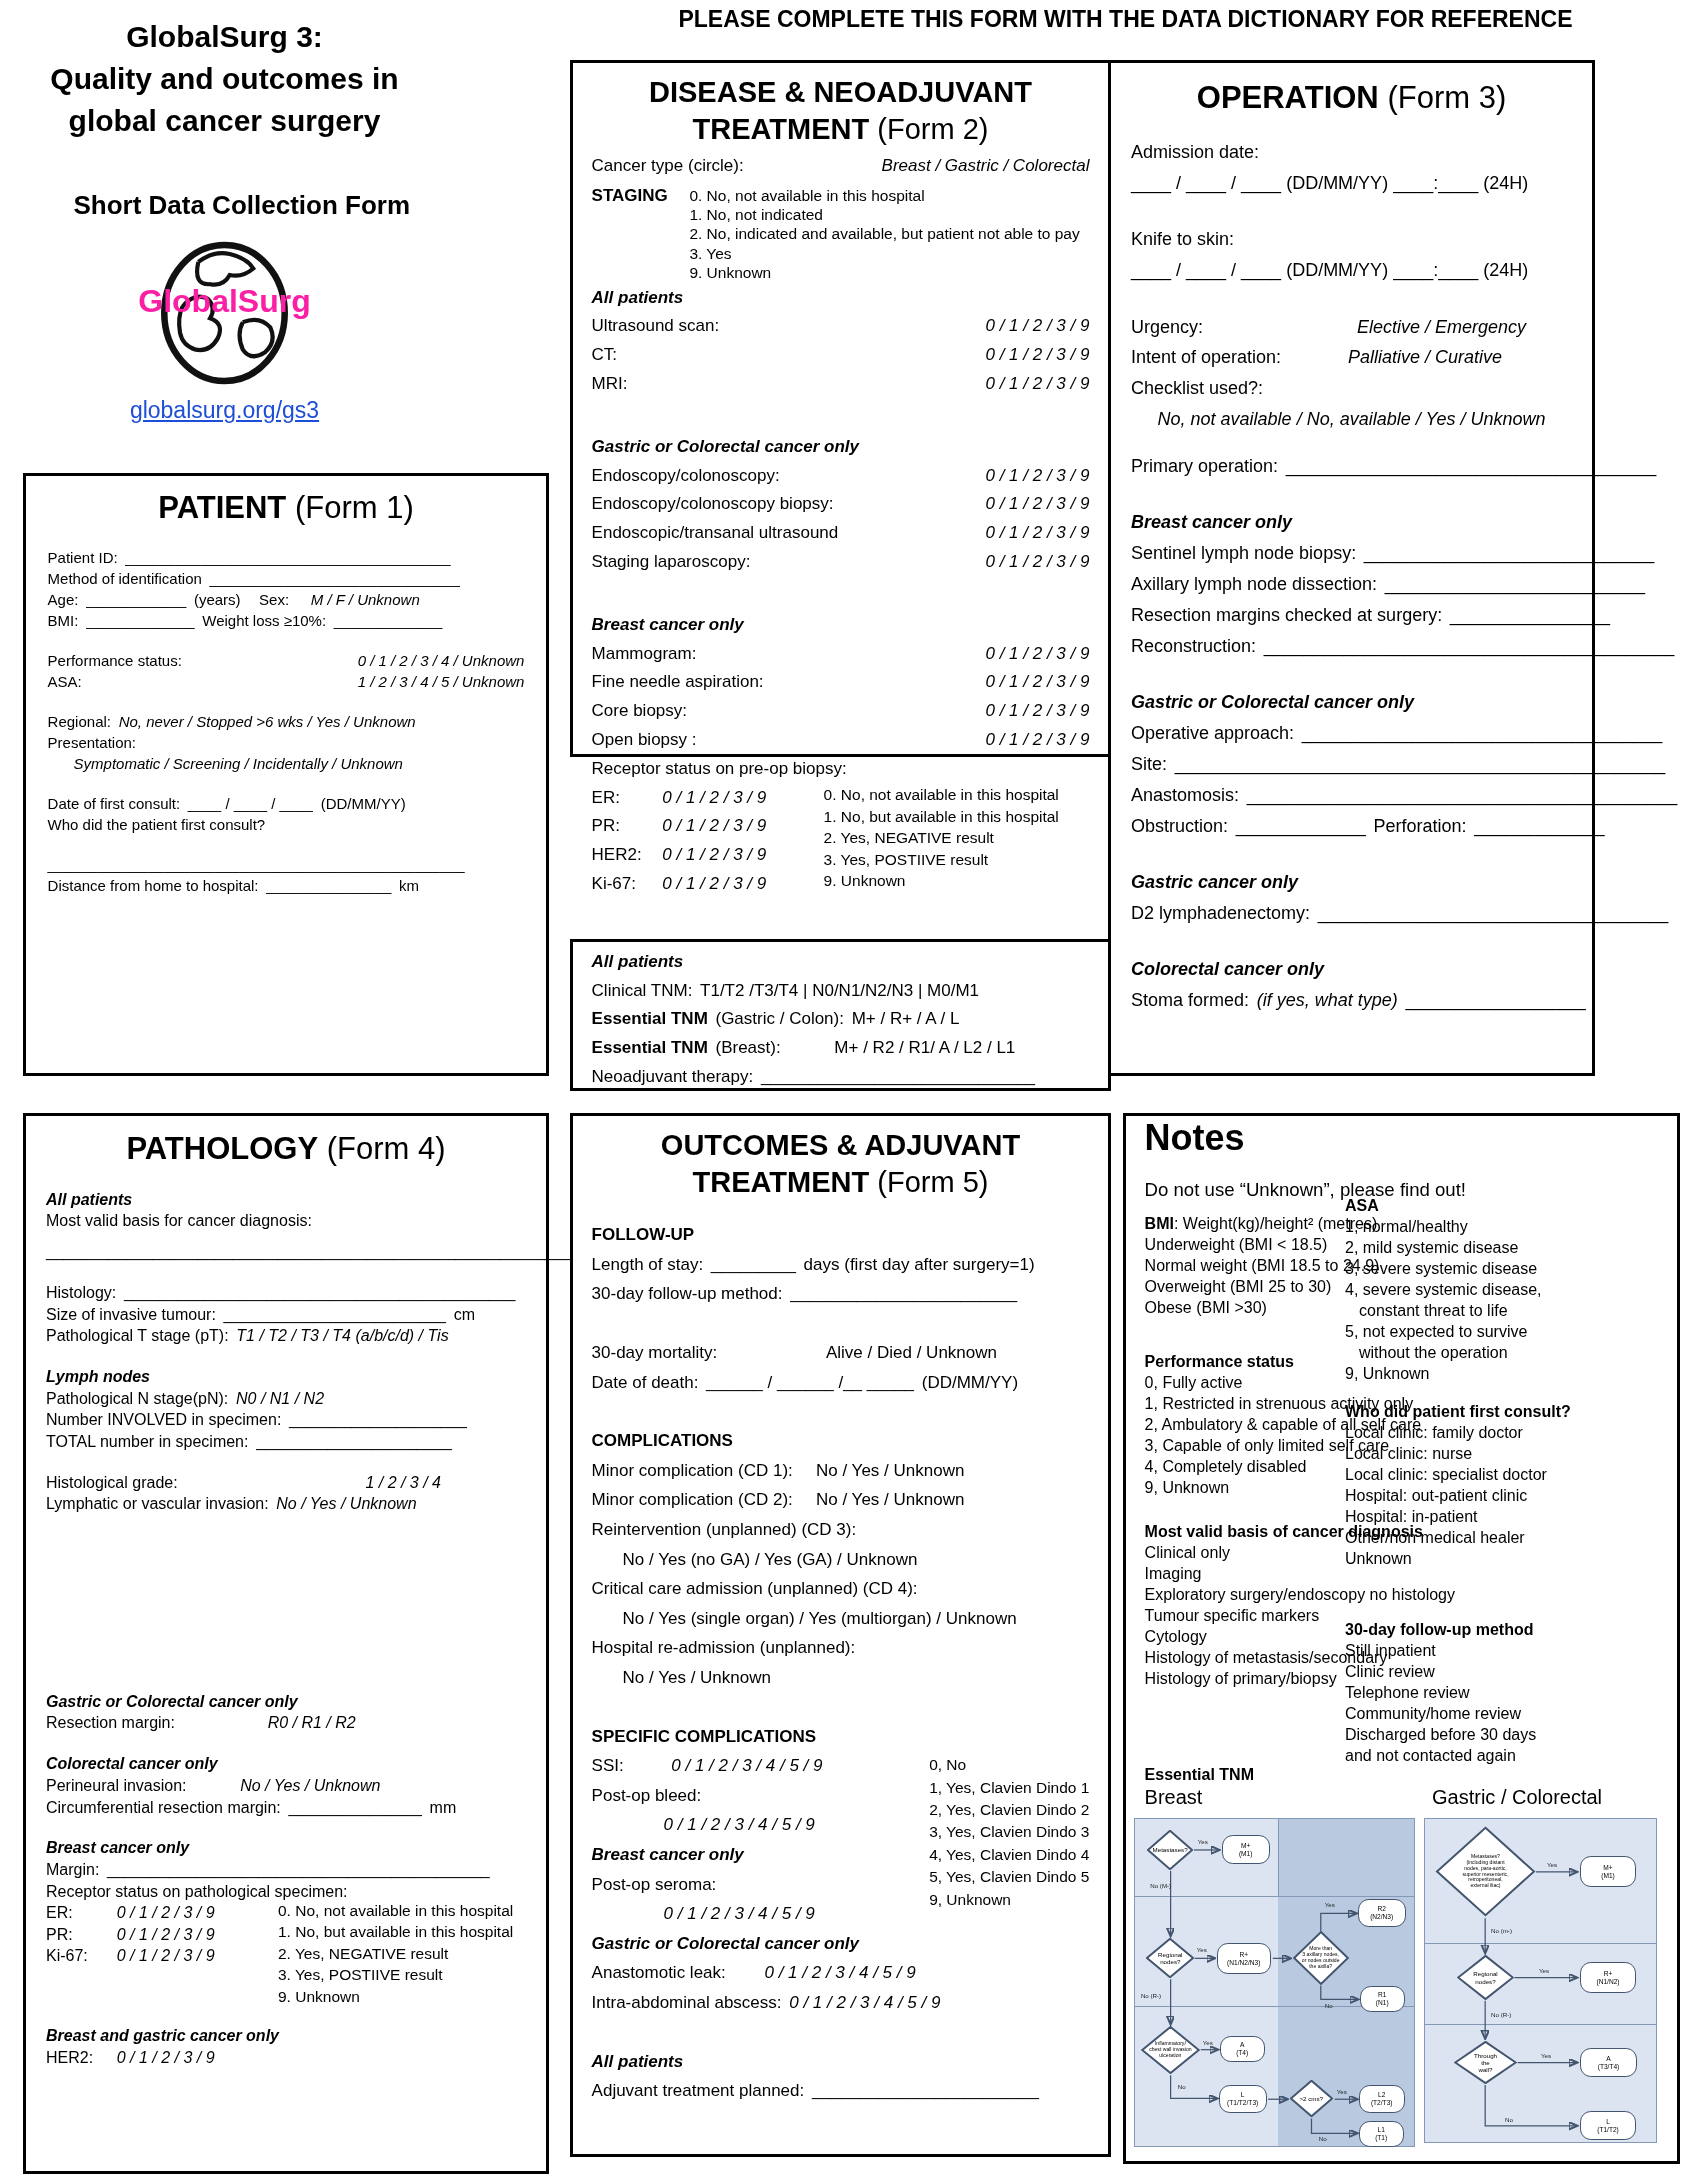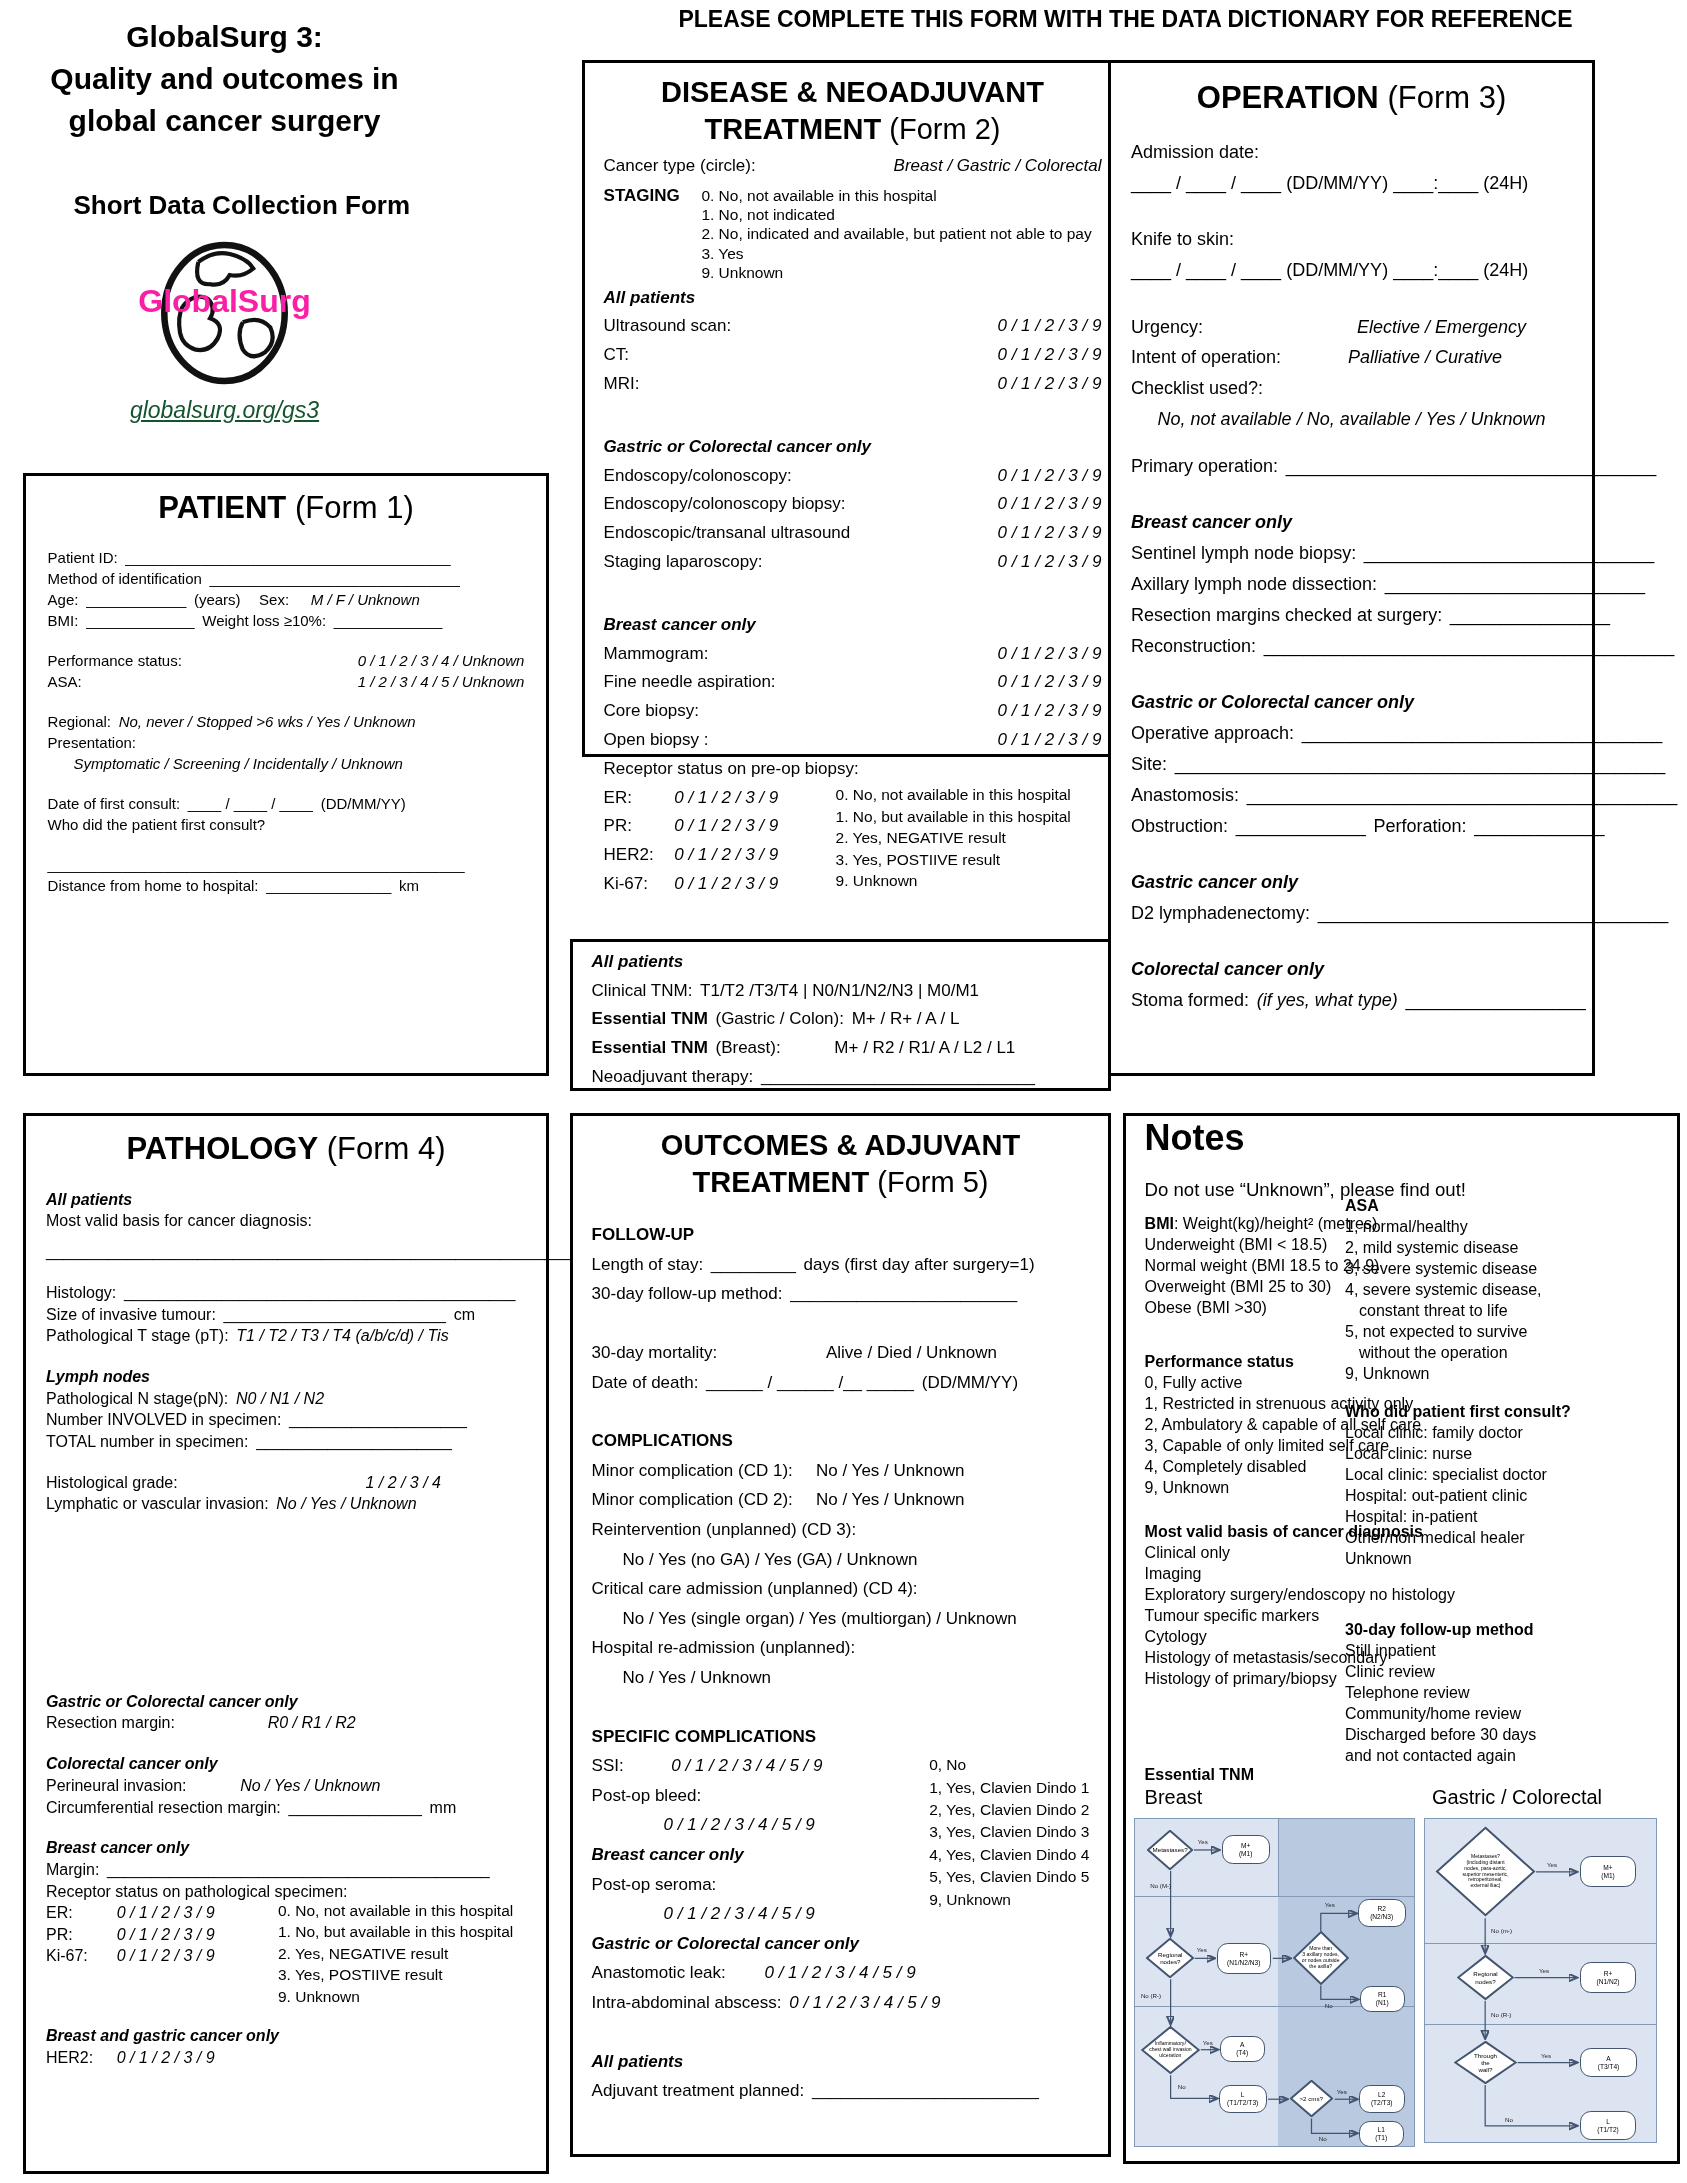--- a/index.html
+++ b/index.html
@@ -17,21 +17,21 @@
   #brand{position:absolute;left:39px;top:15.5px;width:371px;text-align:center;}
   #brand .t{font-size:30px;font-weight:bold;line-height:42px;}
   #brand .sub{font-size:26px;font-weight:bold;margin-top:48px;text-align:right;}
   #globe{position:relative;width:139px;height:144px;margin:20px auto 0;}
   #globe svg{width:100%;height:100%;}
   #logoText{position:absolute;left:50%;top:42%;transform:translate(-50%,-50%);
             font-size:32px;font-weight:bold;white-space:nowrap;}
   #brand a{font-size:23px;text-decoration:underline;display:inline-block;margin-top:12.4px;}
   
   #f1{left:23px;top:473px;width:526px;height:603px;padding:9.3px 21.6px;}
-  #f2a{left:582px;top:60px;width:541px;height:697px;padding:10.8px 18.6px;}
+  #f2a{left:570px;top:60px;width:541px;height:697px;padding:10.8px 18.6px;}
   #f2b{left:570px;top:939px;width:541px;height:152px;padding:10.8px 18.6px;}
   #f3{left:1108px;top:60px;width:487px;height:1016px;padding:12.4px 20px;}
   #f4{left:23px;top:1113px;width:526px;height:1061px;padding:10.8px 20px;}
   #f5{left:570px;top:1113px;width:541px;height:1044px;padding:10.8px 18.6px;}
   #nt{left:1123px;top:1113px;width:557px;height:1051px;}
   .ftitle{font-size:31px;text-align:center;margin:4.6px 0 7.7px;}
   .ftitle2{font-size:29px;text-align:center;line-height:37px;}
   
   #f1 .r{font-size:15px;line-height:17px;margin-bottom:3.9px;}
   
@@ -86,21 +86,21 @@
     <div class="sub">Short Data Collection Form</div>
     <div id="globe">
       <svg viewBox="0 0 100 110" aria-hidden="true">
         <ellipse cx="50" cy="55" rx="46" ry="52" fill="none" stroke="#111" stroke-width="5"></ellipse>
         <path d="M30 16 q12 -9 24 -6 q13 3 18 11 q-8 7 -18 5 q-5 9 -15 7 q-13 1 -9 -17" fill="none" stroke="#111" stroke-width="3.2"></path>
         <path d="M18 50 q9 -11 19 -6 q7 7 2 15 q11 4 6 15 q-6 11 -17 9 q-10 -3 -12 -13 q-2 -12 2 -20" fill="none" stroke="#111" stroke-width="3.2"></path>
         <path d="M64 62 q13 -5 21 4 q5 11 -4 19 q-11 7 -17 -2 q-5 -12 0 -21" fill="none" stroke="#111" stroke-width="3.2"></path>
       </svg>
       <span id="logoText" style="color: rgb(251, 31, 165);">GlobalSurg</span>
     </div>
-    <div><a href="#" style="color: #14532d; font-style: italic;">globalsurg.org/gs3</a></div>
+    <div><a href="#" style="color: #1d4ed8;">globalsurg.org/gs3</a></div>
   </div>
 
   <div id="f1" class="box">
     <div class="ftitle">
       <span class="bd">PATIENT</span> <span>(Form 1)</span>
     </div>
     <div class="g20"></div>
     <div class="r">
         <span>Patient ID:</span>
         <span>_______________________________________</span>

